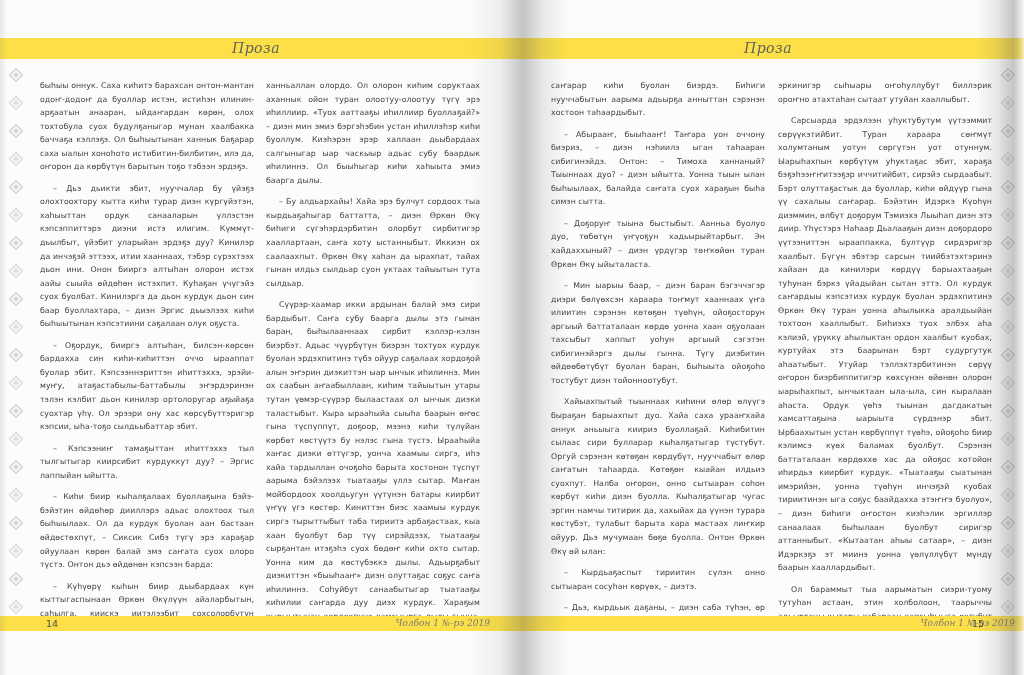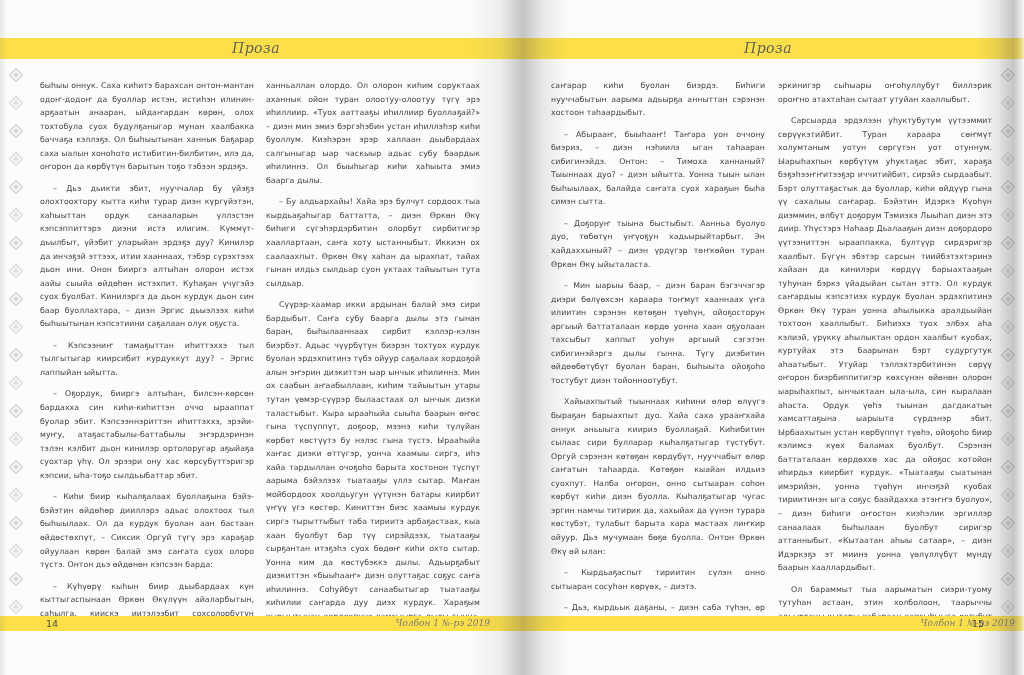--- a/index.html
+++ b/index.html
@@ -101,23 +101,23 @@
       <span class="diamond"></span>
       <span class="diamond"></span>
       <span class="diamond"></span>
       <span class="diamond"></span>
       <span class="diamond"></span>
     </div>
 
   <div class="col" id="colL1">
       <div class="para">быһыы оннук. Саха киһитэ барахсан онтон-мантан одоҥ-додоҥ да буоллар истэн, истиһэн илинин-арҕаатын анааран, ыйдаҥардан көрөн, олох тохтобула суох будулҕаныгар мунан хаалбакка баччаҕа кэллэҕэ. Ол быһыытынан ханнык баҕарар саха ыалын хоноһото истибитин-билбитин, илэ да, оҥорон да көрбүтүн барытын тоҕо тэбээн эрдэҕэ.</div>
       <div class="para ind">– Дьэ дьикти эбит, нууччалар бу үйэҕэ олохтоохтору кытта киһи турар диэн күргүйэтэн, хаһыыттан ордук санааларын үллэстэн кэпсэппиттэрэ диэни истэ илигим. Күммүт-дьылбыт, үйэбит уларыйан эрдэҕэ дуу? Кинилэр да инчэҕэй эттээх, итии хааннаах, тэбэр сүрэхтээх дьон ини. Онон бииргэ алтыһан олорон истэх аайы сыыйа өйдөһөн истэхпит. Куһаҕан үчүгэйэ суох буолбат. Кинилэргэ да дьон курдук дьон син баар буоллахтара, – диэн Эргис дьыэлээх киһи быһыытынан кэпсэтиини саҕалаан олук оҕуста.</div>
+      <div class="para ind">– Оҕордук, бииргэ алтыһан, билсэн-көрсөн бардахха син киһи-киһиттэн оччо ырааппат буолар эбит. Кэпсээннэриттэн иһиттэххэ, эрэйи-муҥу, атаҕастабылы-баттабылы эҥэрдэринэн тэлэн кэлбит дьон кинилэр ортолоругар аҕыйаҕа суохтар үһү. Ол эрээри ону хас көрсүбүттэригэр кэпсии, ыһа-тоҕо сылдьыбаттар эбит.</div>
       <div class="para ind">– Кэпсээниҥ тамаҕыттан иһиттэххэ тыл тылгытыгар киирсибит курдуккут дуу? – Эргис лаппыйан ыйытта.</div>
-      <div class="para ind">– Оҕордук, бииргэ алтыһан, билсэн-көрсөн бардахха син киһи-киһиттэн оччо ырааппат буолар эбит. Кэпсээннэриттэн иһиттэххэ, эрэйи-муҥу, атаҕастабылы-баттабылы эҥэрдэринэн тэлэн кэлбит дьон кинилэр ортолоругар аҕыйаҕа суохтар үһү. Ол эрээри ону хас көрсүбүттэригэр кэпсии, ыһа-тоҕо сылдьыбаттар эбит.</div>
-      <div class="para ind">– Киһи биир кыһалҕалаах буоллаҕына бэйэ-бэйэтин өйдөһөр дииллэрэ адьас олохтоох тыл быһыылаах. Ол да курдук буолан аан бастаан өйдөстөхпүт, – Сиксик Оргуй түгү эрэ хараҕар ойуулаан көрөн балай эмэ саҥата суох олоро түстэ. Онтон дьэ өйдөнөн кэпсээн барда:</div>
+      <div class="para ind">– Киһи биир кыһалҕалаах буоллаҕына бэйэ-бэйэтин өйдөһөр дииллэрэ адьас олохтоох тыл быһыылаах. Ол да курдук буолан аан бастаан өйдөстөхпүт, – Сиксик Сибэ түгү эрэ хараҕар ойуулаан көрөн балай эмэ саҥата суох олоро түстэ. Онтон дьэ өйдөнөн кэпсээн барда:</div>
       <div class="para ind">– Күһүөрү кыһын биир дьыбардаах күн кыттыгаспынаан Өркөн Өкүлүүн айаларбытын, саһылга, киискэ иитэлээбит сохсолорбутун көрүтэлээн, кыратык бултуйан, толору сүгэһэрдээх үүтэммит диэки охтон иһэн Кэлэ үрэҕэ тумнан ааһар халыҥ сис хордоҕойун диэкиттэн хаһыыны истэргэ дылы гынныбыт. Маҥнай суор саҥата буолуо диэн күөйабытыгар-маҥкыбытыгар оҕустарбатыбыт. Син балай эмэ сири барбахтаһа түһэн баран сүгэһэрбит ыараан, олоро түһэн, сынньанныбыт. Төһө да тымныытын иһин көлөһүннэннибит. Өркөн сынньанар кэмигэр биир кэм бэргэһэтин ханньары анньынар идэлээх. Бу да сырыыга бэрт хойуу түүлээх, сиппит куобах тириититтэн тигиллибит бэргэһэтин хаҥас кулгааҕын диэки иҥнэччи кэтэн</div>
     </div>
   <div class="col" id="colL2">
       <div class="para">ханньаллан олордо. Ол олорон киһим соруктаах аханнык ойон туран олоотуу-олоотуу түгү эрэ иһиллиир. «Туох ааттааҕы иһиллиир буоллаҕай?» – диэн мин эмиэ бэргэһэбин устан иһиллэһэр киһи буоллум. Киэһэрэн эрэр халлаан дьыбардаах салгыныгар ыар часкыыр адьас субу баардык иһилиннэ. Ол быыһыгар киһи хаһыыта эмиэ баарга дылы.</div>
       <div class="para ind">– Бу алдьархайы! Хайа эрэ булчут сордоох тыа кырдьаҕаһыгар баттатта, – диэн Өркөн Өкү биһиги сүгэһэрдэрбитин олорбут сирбитигэр хааллартаан, саҥа хоту ыстанныбыт. Иккиэн ох саалаахпыт. Өркөн Өкү хаһан да ырахпат, тайах гынан илдьэ сылдьар суон уктаах тайыытын тута сылдьар.</div>
       <div class="para ind">Сүүрэр-хаамар икки ардынан балай эмэ сири бардыбыт. Саҥа субу баарга дылы этэ гынан баран, быһылааннаах сирбит кэллэр-кэлэн биэрбэт. Адьас чүүрбүтүн биэрэн тохтуох курдук буолан эрдэхпитинэ түбэ ойуур саҕалаах хордоҕой алын эҥэрин диэкиттэн ыар ынчык иһилиннэ. Мин ох саабын аҥаабыллаан, киһим тайыытын утары тутан үөмэр-сүүрэр былаастаах ол ынчык диэки таластыбыт. Кыра ырааһыйа сыыһа баарын өҥөс гына түспүппүт, доҕоор, мээнэ киһи түлүйан көрбөт көстүүтэ бу нэлэс гына түстэ. Ырааһыйа хаҥас диэки өттүгэр, уонча хаамыы сиргэ, иһэ хайа тардыллан очоҕоһо барыта хостонон түспүт аарыма бэйэлээх тыатааҕы үллэ сытар. Маҥан мойбордоох хоолдьугун үүтүнэн батары киирбит үҥүү үгэ көстөр. Киниттэн биэс хаамыы курдук сиргэ тырыттыбыт таба тириитэ арбаҕастаах, кыа хаан буолбут бар түү сирэйдээх, тыатааҕы сырҕантан итэҕэһэ суох бөдөҥ киһи охто сытар. Уонна ким да көстүбэккэ дылы. Адьырҕабыт диэкиттэн «быыһааҥ» диэн олуттаҕас соҕус саҥа иһилиннэ. Соһуйбут санаабытыгар тыатааҕы киһилии саҥарда дуу диэх курдук. Хараҕым кырыытынан көрдөхпүнэ хамсыырга дылы гынна. «Илэ баччы иччилээх кутур сытар дуу?» диэн санаа охсуллан ааста. Булка да, ыраах айаннарга да сылдьан араас киһи үөйбэтэх-ахтыбатах түгэннэригэр син түбэһитэлээбитим эбитэ буолуо буолан баран, бу сырыыга тоҕо эрэ күйахам үмүрүтэ тардыталаан ылла.</div>
     </div>
 
   <div class="col" id="colR1">
       <div class="para">саҥарар киһи буолан биэрдэ. Биһиги нууччабытын аарыма адьырҕа анныттан сэрэнэн хостоон таһаардыбыт.</div>

